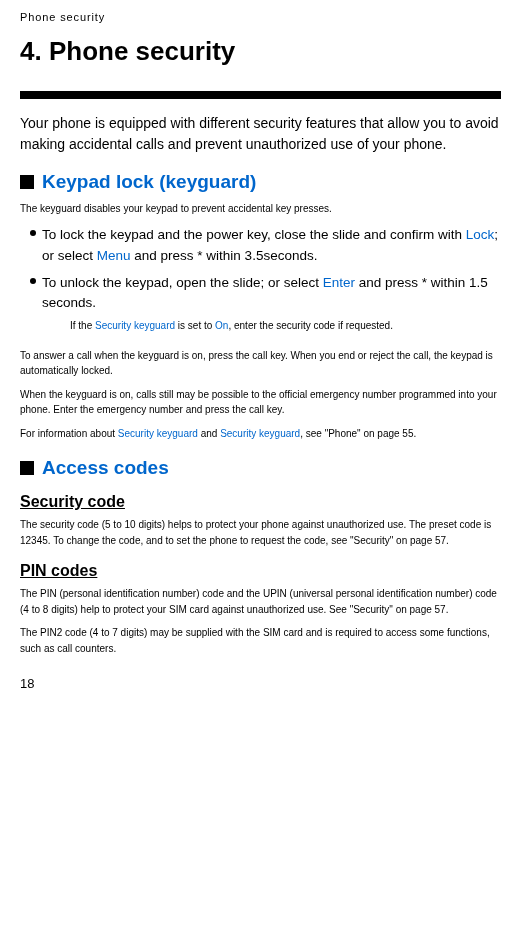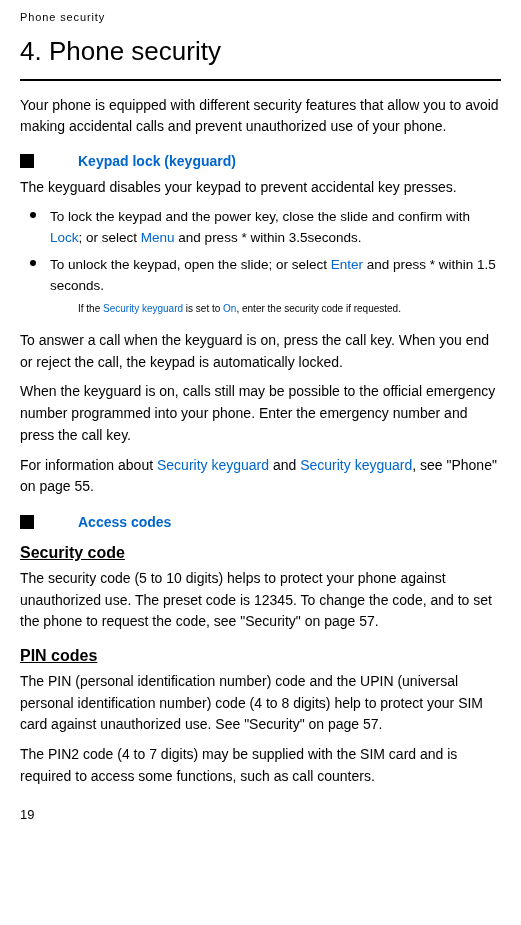--- a/index.html
+++ b/index.html
@@ -30,25 +30,25 @@
       color: #000000;
       font-weight: normal;
     }
 
     .page-content {
       padding: 8px 20px 20px 20px;
     }
 
     .chapter-title {
       font-size: 26px;
-      font-weight: normal;
+      font-weight: bold;
       color: #000000;
       margin-bottom: 4px;
-      padding-bottom: 12px;
-      border-bottom: 2px solid #000000;
+      padding-bottom: 24px;
+      border-bottom: 8px solid #000000;
       line-height: 1.2;
     }
 
     .intro-text {
       font-size: 14px;
       line-height: 1.5;
       margin-top: 14px;
       margin-bottom: 14px;
       color: #000000;
     }
@@ -63,42 +63,41 @@
 
     .section-heading-icon {
       display: inline-block;
       width: 14px;
       height: 14px;
       background: #000000;
       flex-shrink: 0;
     }
 
     .section-heading-text {
-      font-size: 14px;
+      font-size: 19px;
       font-weight: bold;
       color: #0066cc;
-      margin-left: 36px;
     }
 
     .body-text {
-      font-size: 14px;
+      font-size: 10px;
       line-height: 1.55;
       color: #000000;
       margin-bottom: 8px;
     }
 
     .bullet-list {
       margin-left: 10px;
       margin-bottom: 8px;
     }
 
     .bullet-item {
       display: flex;
       align-items: flex-start;
-      gap: 14px;
+      gap: 6px;
       margin-bottom: 6px;
       font-size: 13.5px;
       line-height: 1.55;
     }
 
     .bullet-dot {
       margin-top: 5px;
       width: 6px;
       height: 6px;
       background: #000000;
@@ -195,14 +194,14 @@
     <span class="section-heading-text">Access codes</span>
   </div>
 
   <div class="subsection-title">Security code</div>
   <p class="body-text">The security code (5 to 10 digits) helps to protect your phone against unauthorized use. The preset code is 12345. To change the code, and to set the phone to request the code, see "Security" on page 57.</p>
 
   <div class="subsection-title">PIN codes</div>
   <p class="body-text">The PIN (personal identification number) code and the UPIN (universal personal identification number) code (4 to 8 digits) help to protect your SIM card against unauthorized use. See "Security" on page 57.</p>
   <p class="body-text">The PIN2 code (4 to 7 digits) may be supplied with the SIM card and is required to access some functions, such as call counters.</p>
 
-  <div class="page-number">19</div>
+  <div class="page-number">18</div>
 </div>
 
 </body></html>

